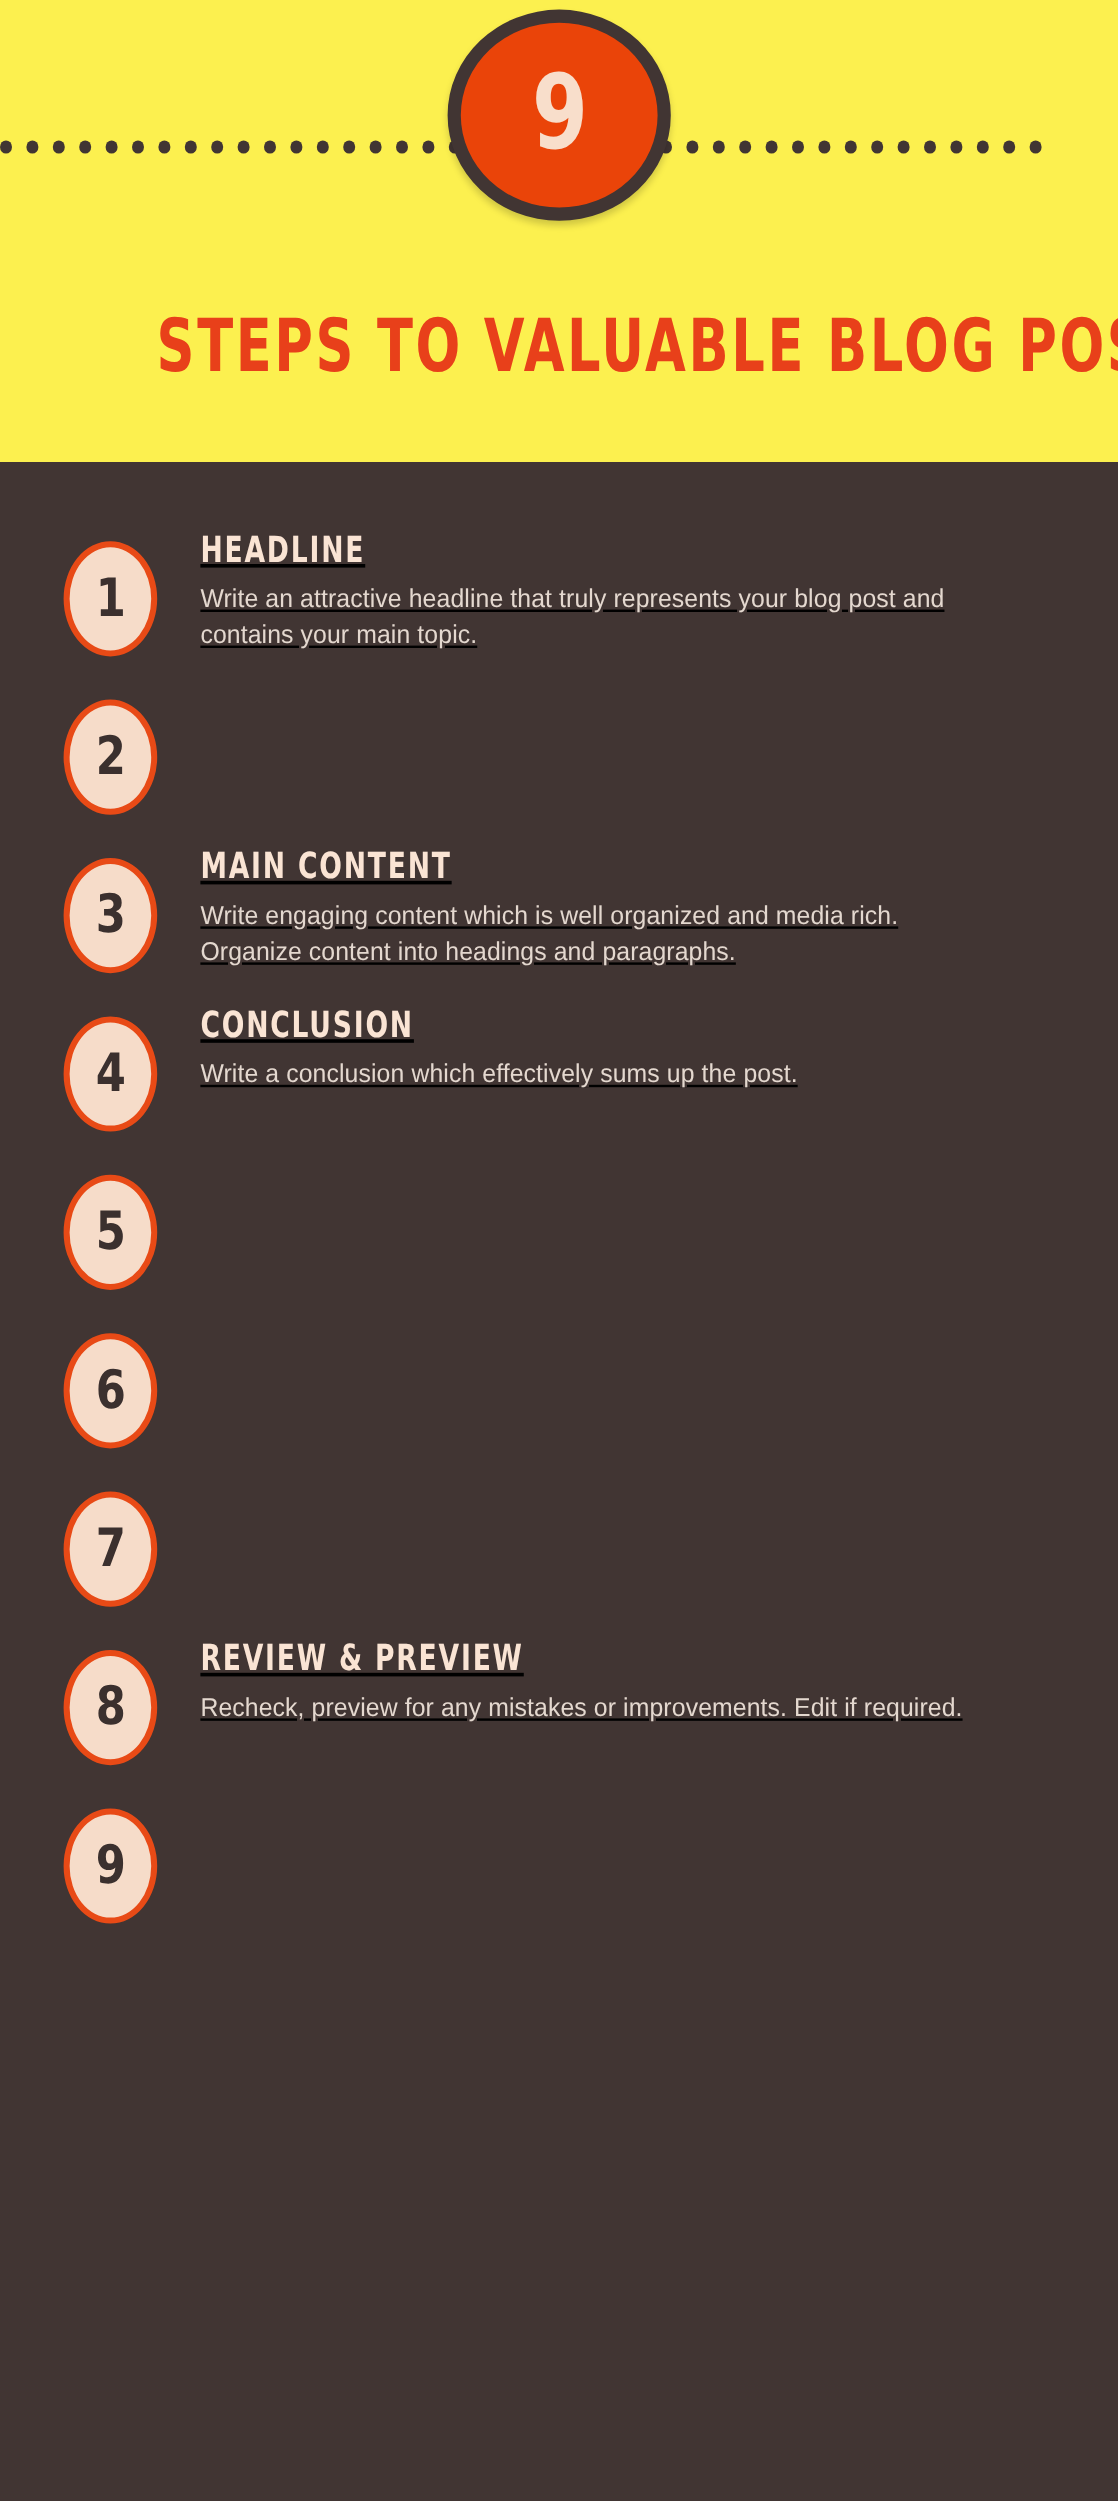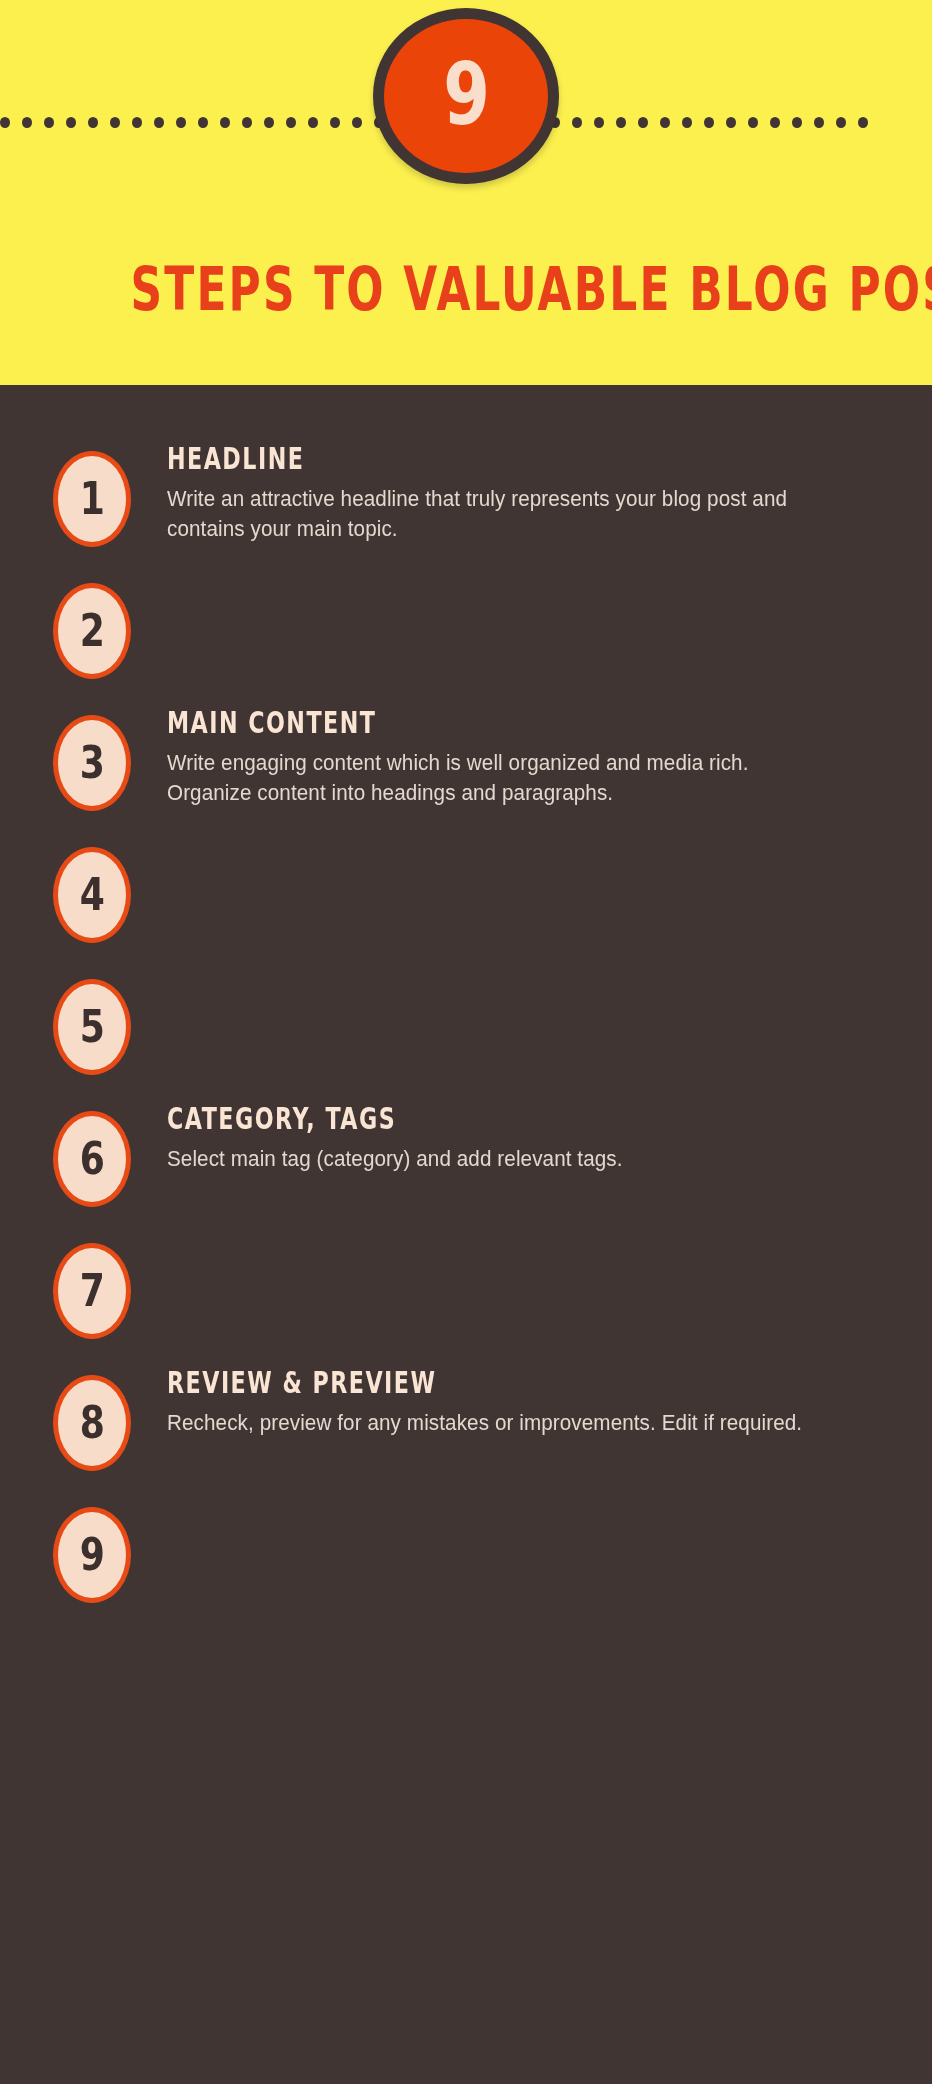--- a/index.html
+++ b/index.html
@@ -122,20 +122,21 @@
     font-size:44px;
     line-height:1;
     color:#3B302E;
     transform:scaleX(0.82);
   }
 
   .step-body {
     flex:1 1 auto;
     padding-left:36px;
     padding-top:6px;
+    text-decoration:underline;
   }
 
   .step-heading {
     font-family:"DejaVu Sans", sans-serif;
     font-weight:bold;
     font-size:30px;
     line-height:1.05;
     color:#FAE4D4;
     letter-spacing:2.0px;
     transform:scaleX(0.74);
@@ -236,33 +237,33 @@
         </div>
         <div class="step-body">
           <div class="step-heading" style="color: rgb(250, 228, 212);">MAIN CONTENT</div>
           <div class="step-desc" style="color: rgb(228, 216, 207);">Write engaging content which is well organized and media rich. Organize content into headings and paragraphs.</div>
         </div>
       </div>
       <div class="step">
         <div class="step-circle" style="background: rgb(246, 220, 201); border-color: rgb(232, 74, 22);">
           <span class="step-circle-number" style="color: rgb(59, 48, 46);">4</span>
         </div>
+        <div class="step-body">
+          <div class="step-heading" style="color: rgb(250, 228, 212);">CONCLUSION</div>
+          <div class="step-desc" style="color: rgb(228, 216, 207);">Write a conclusion which effectively sums up the post.</div>
+        </div>
       </div>
       <div class="step">
         <div class="step-circle" style="background: rgb(246, 220, 201); border-color: rgb(232, 74, 22);">
           <span class="step-circle-number" style="color: rgb(59, 48, 46);">5</span>
         </div>
       </div>
       <div class="step">
         <div class="step-circle" style="background: rgb(246, 220, 201); border-color: rgb(232, 74, 22);">
           <span class="step-circle-number" style="color: rgb(59, 48, 46);">6</span>
-        </div>
-        <div class="step-body">
-          <div class="step-heading" style="color: rgb(250, 228, 212);">CATEGORY, TAGS</div>
-          <div class="step-desc" style="color: rgb(228, 216, 207);">Select main tag (category) and add relevant tags.</div>
         </div>
       </div>
       <div class="step">
         <div class="step-circle" style="background: rgb(246, 220, 201); border-color: rgb(232, 74, 22);">
           <span class="step-circle-number" style="color: rgb(59, 48, 46);">7</span>
         </div>
       </div>
       <div class="step">
         <div class="step-circle" style="background: rgb(246, 220, 201); border-color: rgb(232, 74, 22);">
           <span class="step-circle-number" style="color: rgb(59, 48, 46);">8</span>

